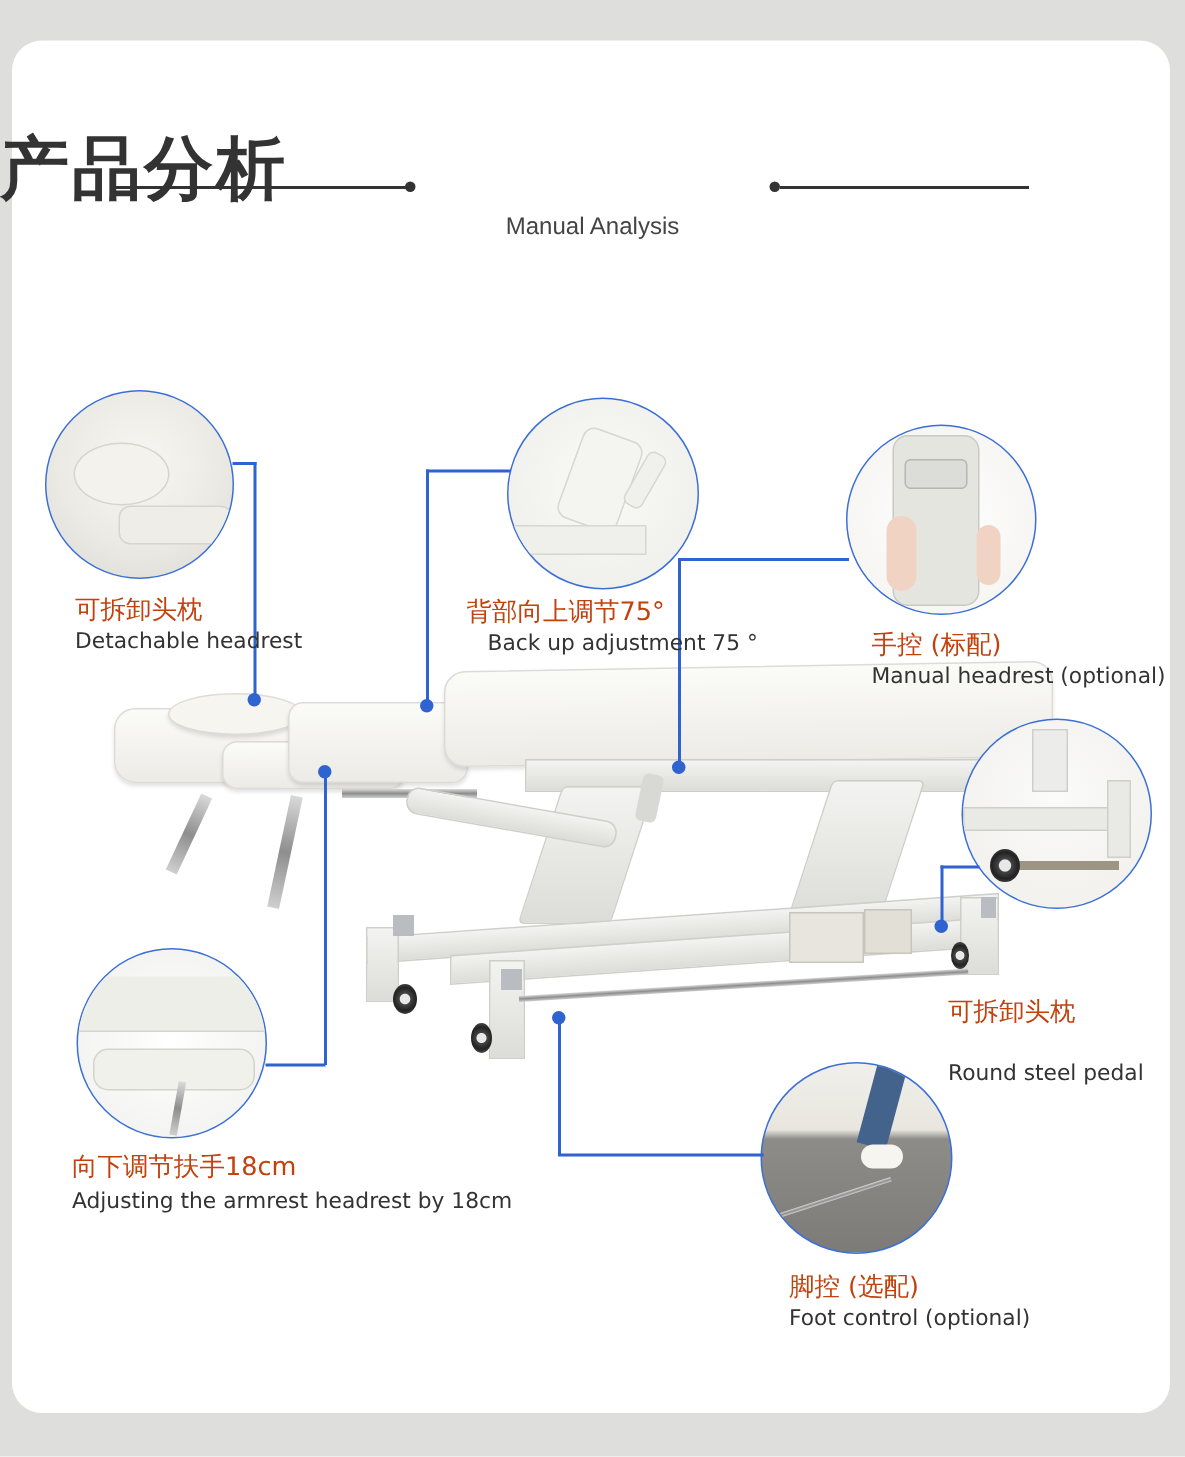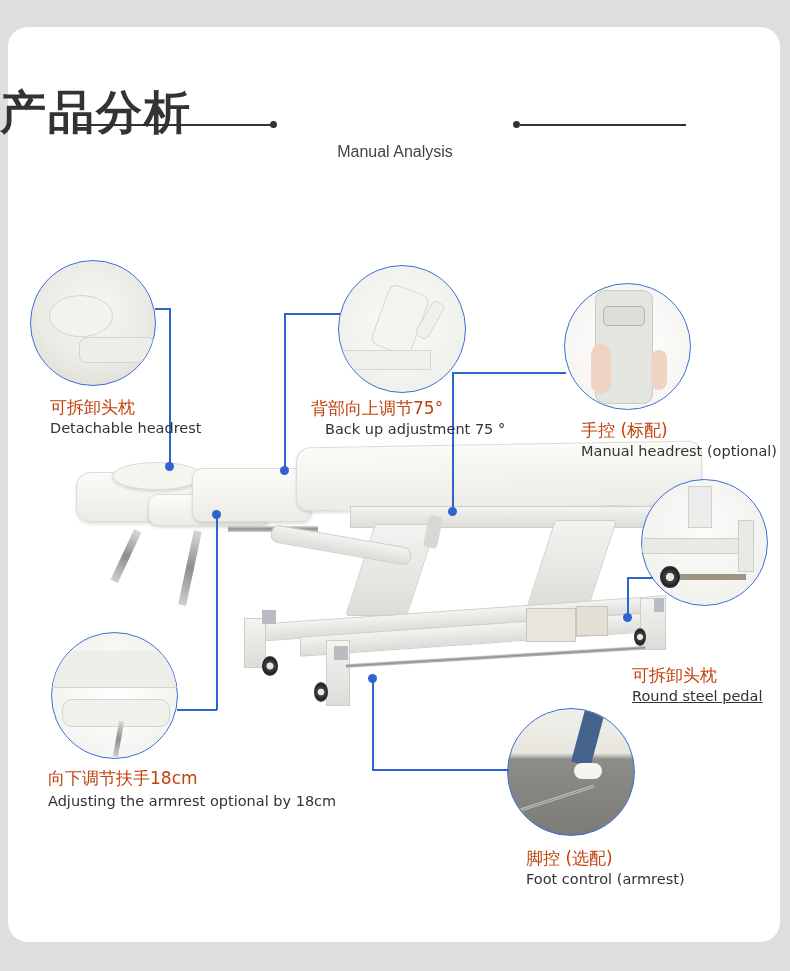--- a/index.html
+++ b/index.html
@@ -155,19 +155,19 @@
 <div class="lbl-cn" style="left:50px; top:396px;">可拆卸头枕</div>
 <div class="lbl-en" style="left:50px; top:419px;">Detachable headrest</div>
 
 <div class="lbl-cn" style="left:311px; top:397px;">背部向上调节75°</div>
 <div class="lbl-en" style="left:325px; top:420px;">Back up adjustment 75 °</div>
 
 <div class="lbl-cn" style="left:581px; top:419px;">手控 (标配)</div>
 <div class="lbl-en" style="left:581px; top:442px;">Manual headrest (optional)</div>
 
 <div class="lbl-cn" style="left:632px; top:664px;">可拆卸头枕</div>
-<div class="lbl-en" style="left:632px; top:687px;text-decoration:underline;">Round steel pedal</div>
+<div class="lbl-en" style="left:632px; top:707px;">Round steel pedal</div>
 
 <div class="lbl-cn" style="left:48px; top:767px;">向下调节扶手18cm</div>
-<div class="lbl-en" style="left:48px; top:792px;">Adjusting the armrest optional by 18cm</div>
+<div class="lbl-en" style="left:48px; top:792px;">Adjusting the armrest headrest by 18cm</div>
 
 <div class="lbl-cn" style="left:526px; top:847px;">脚控 (选配)</div>
-<div class="lbl-en" style="left:526px; top:870px;">Foot control (armrest)</div>
+<div class="lbl-en" style="left:526px; top:870px;">Foot control (optional)</div>
 
 </body></html>

